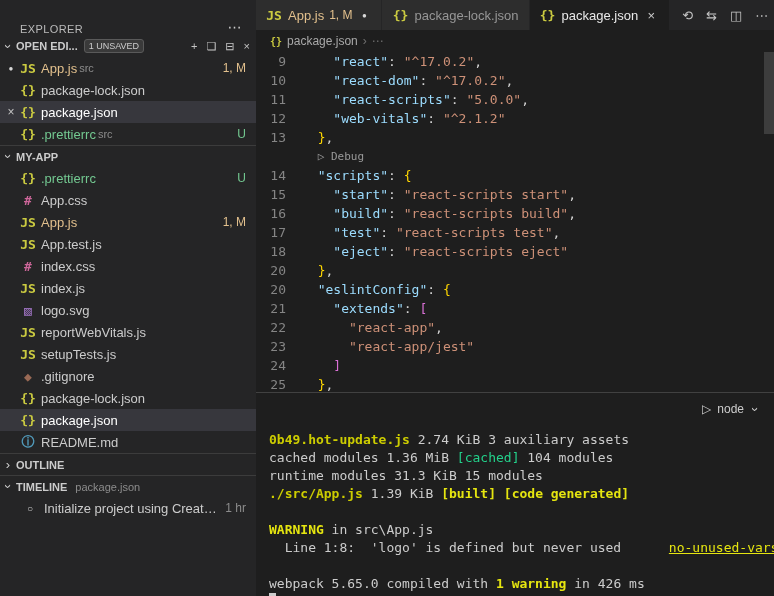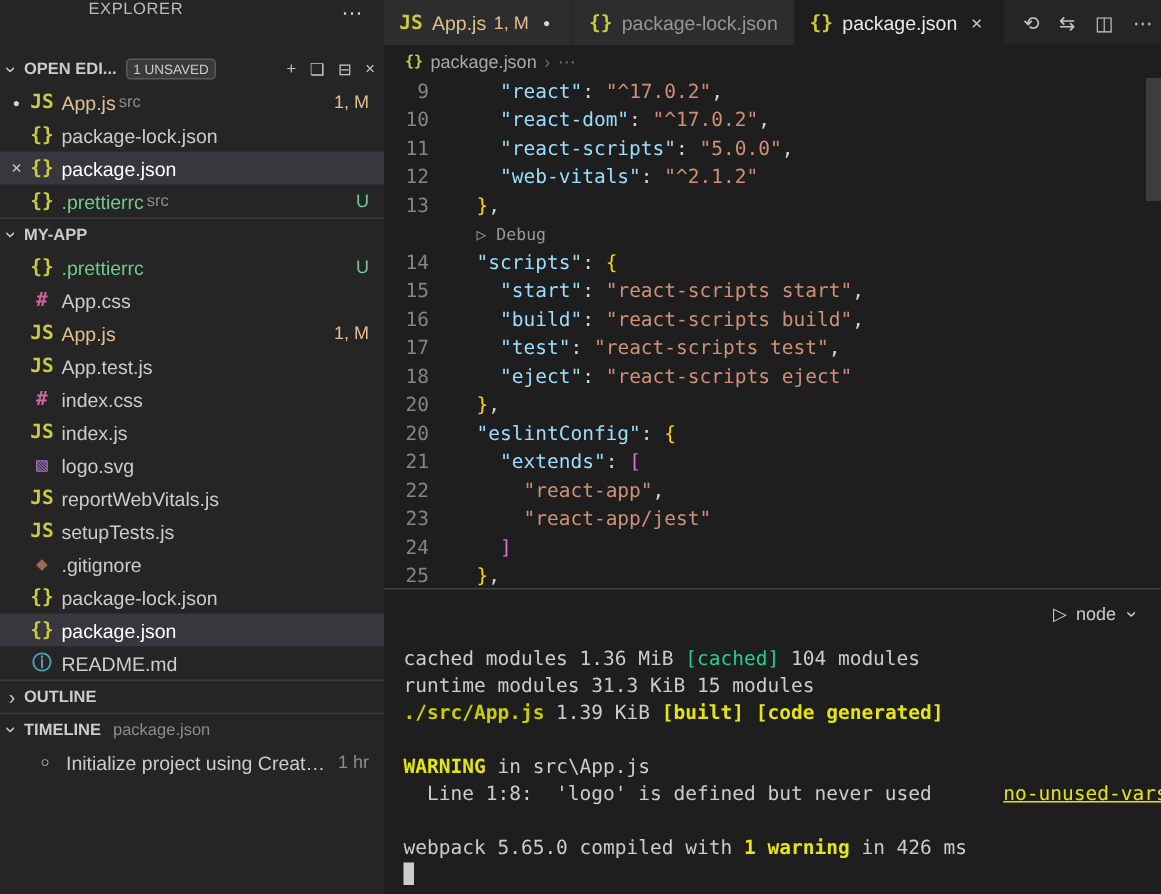--- a/index.html
+++ b/index.html
@@ -2,21 +2,21 @@
 <html><head>
 <meta charset="utf-8">
 <style>
   *{box-sizing:border-box;margin:0;padding:0;}
   html,body{background:#1e1e1e;}
   #root{width:774px;height:596px;display:flex;overflow:hidden;background:#1e1e1e;
         font-family:"Liberation Sans",sans-serif;font-size:13px;color:#cccccc;}
 
   
   #sidebar{width:256px;min-width:256px;background:#252526;display:flex;flex-direction:column;overflow:hidden;}
-  .sb-title{height:35px;display:flex;align-items:flex-start;padding:0 14px 0 20px;font-size:11px;color:#bbbbbb;letter-spacing:.4px;margin-left:39px;}
+  .sb-title{height:35px;display:flex;align-items:flex-end;padding:0 14px 0 20px;font-size:11px;color:#bbbbbb;letter-spacing:.4px;}
   .sb-title .grow{flex:1;}
   .more{color:#cccccc;font-size:14px;cursor:pointer;}
   .sect-head{height:22px;display:flex;align-items:center;font-size:11px;font-weight:700;color:#cccccc;padding-right:6px;}
   .bt{border-top:1px solid #3c3c3c;}
   .chev{display:inline-block;width:16px;text-align:center;color:#cccccc;font-size:13px;font-weight:400;flex:none;}
   .chev.down{transform:rotate(90deg);}
   .badge{margin-left:6px;font-size:9px;font-weight:400;background:#3a3a3a;border:1px solid #5a5a5a;border-radius:3px;padding:1px 4px;color:#cccccc;white-space:nowrap;}
   .head-icons{margin-left:auto;display:flex;gap:9px;color:#c5c5c5;font-weight:400;}
   .head-icons span{font-size:11px;cursor:pointer;}
   .sect-desc{margin-left:8px;font-weight:400;color:#8c8c8c;font-size:11px;}
@@ -278,20 +278,21 @@
 
     <div id="panel">
       <div id="panel-head">
         <div id="panel-right">
           <span>▷</span>
           <span>node</span>
           <span class="chev down">›</span>
         </div>
       </div>
       <div id="terminal">
+          <div class="tline"><span class="t-y">0b49.hot-update.js</span><span class="t-d"> 2.74 KiB 3 auxiliary assets</span></div>
           <div class="tline"><span class="t-d">cached modules 1.36 MiB </span><span class="t-g">[cached]</span><span class="t-d"> 104 modules</span></div>
           <div class="tline"><span class="t-d">runtime modules 31.3 KiB 15 modules</span></div>
           <div class="tline"><span class="t-y">./src/App.js</span><span class="t-d"> 1.39 KiB </span><span class="t-yb">[built]</span><span class="t-d"> </span><span class="t-yb">[code generated]</span></div>
           <div class="tline">&nbsp;</div>
           <div class="tline"><span class="t-yb">WARNING</span><span class="t-d"> in src\App.js</span></div>
           <div class="tline"><span class="t-d">  Line 1:8:  'logo' is defined but never used  </span><span class="t-lnk">no-unused-vars</span></div>
           <div class="tline">&nbsp;</div>
           <div class="tline"><span class="t-d">webpack 5.65.0 compiled with </span><span class="t-yb">1 warning</span><span class="t-d"> in 426 ms</span></div>
           <div class="tline"><span class="t-cur"></span></div>
         </div>

